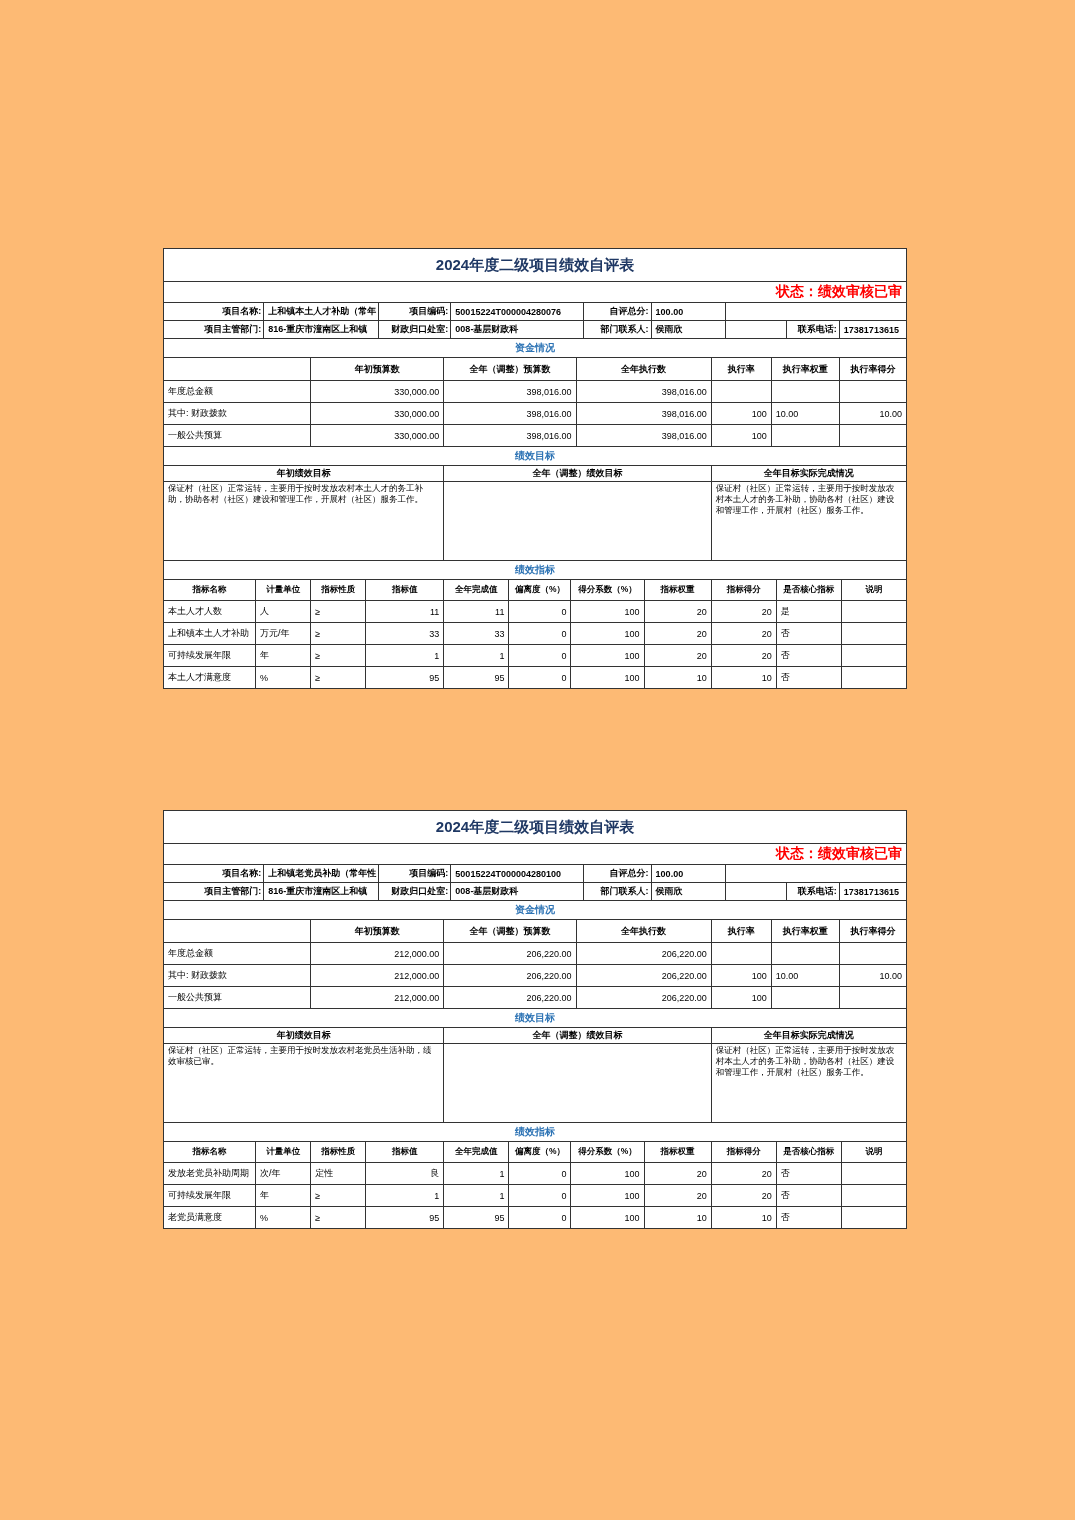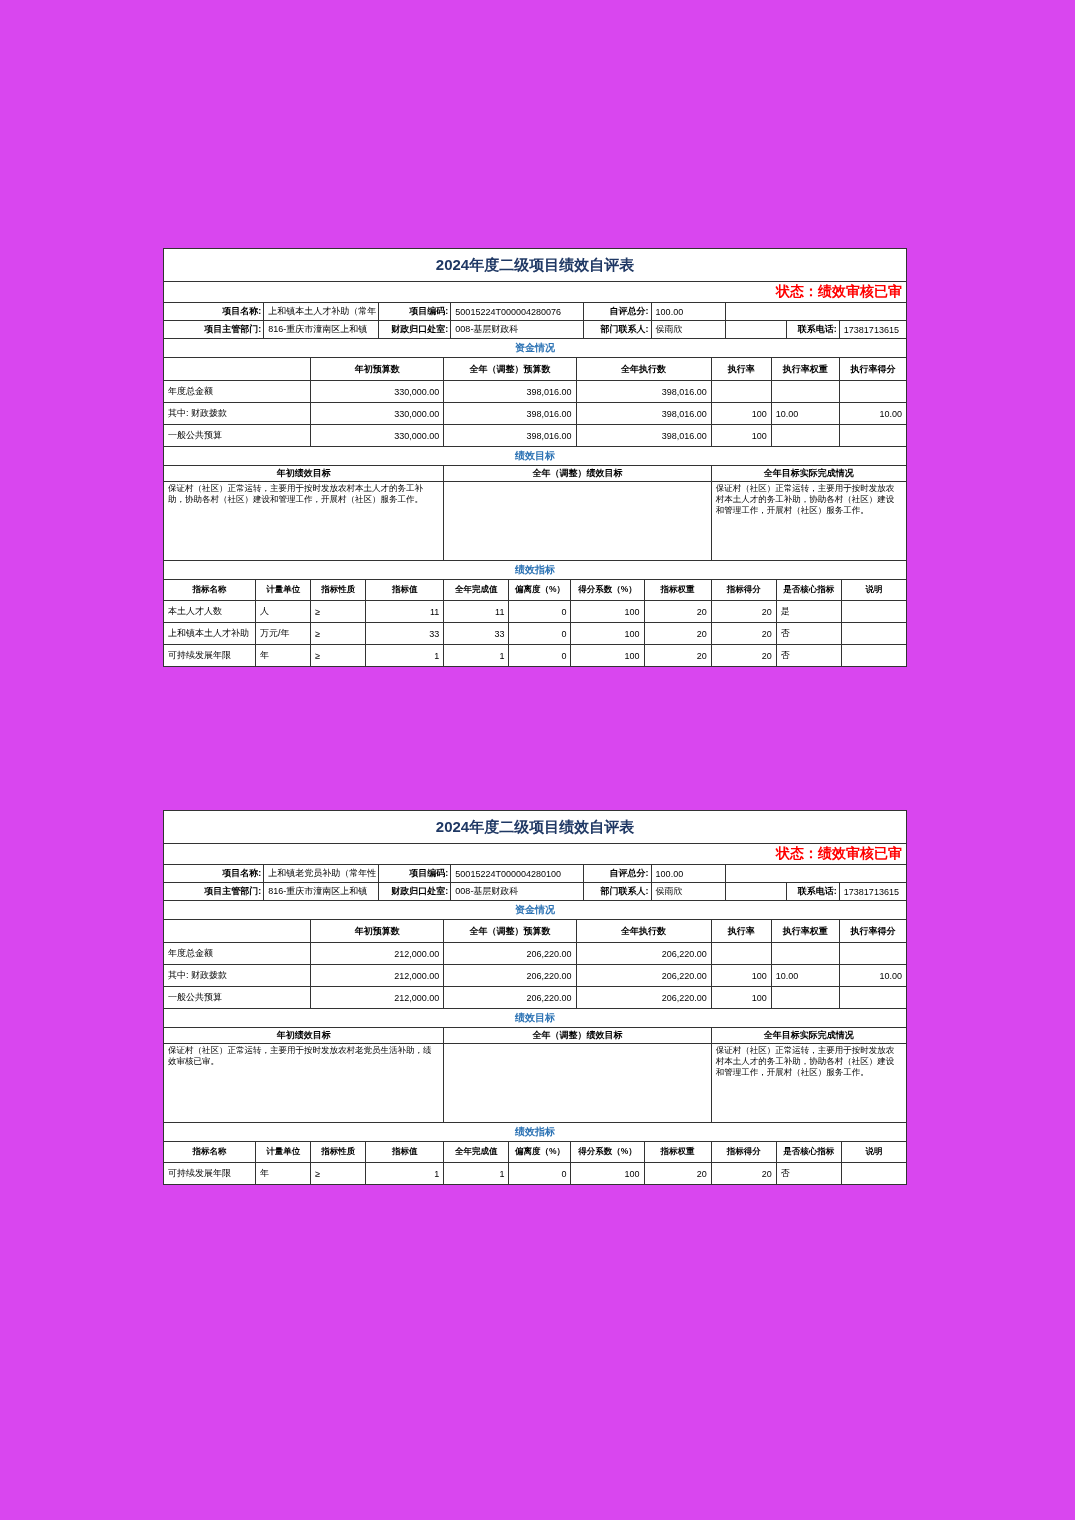--- a/index.html
+++ b/index.html
@@ -1,26 +1,26 @@
 <!DOCTYPE html>
 <html><head>
 <meta charset="utf-8">
 <style>
   html,body{margin:0;padding:0;background:#ffffff;}
-  .sheet{position:relative;width:1075px;height:1520px;background:#d946ef;overflow:hidden;
+  .sheet{position:relative;width:1075px;height:1520px;background:#fdba74;overflow:hidden;
          font-family:"Liberation Sans","DejaVu Sans",sans-serif;color:#000;}
   .block{position:absolute;left:163px;width:744px;}
   .block table{width:100%;border-collapse:collapse;table-layout:fixed;}
   .block table + table{margin-top:-1px;}
   .block td{border:1px solid #333;font-size:9px;padding:1px 4px;overflow:hidden;
             white-space:nowrap;vertical-align:middle;background:#fff;}
   td.title{height:30px;text-align:center;font-weight:bold;font-size:15px;color:#1f3864;}
   td.status{height:13px;text-align:right;color:#ff0000;font-weight:bold;font-size:14px;}
   td.section{height:16px;text-align:center;font-weight:bold;color:#2e74b5;font-size:10px;}
-  .info td{height:15px;}
+  .info td{height:15px;font-weight:bold;}
   .info td.lbl{font-weight:bold;text-align:right;padding-right:2px;}
   .info td.val{text-align:left;}
   td.hdr{text-align:center;font-weight:bold;}
   .funds td.hdr{height:20px;}
   .funds tbody td{height:19px;text-align:right;margin-left:33px;}
   .funds tbody td:first-child{text-align:left;}
   .funds tbody td:nth-child(6){text-align:left;}
   .goals td.hdr{height:13px;}
   .goal-body td{height:76px;white-space:normal;text-align:left;vertical-align:top;
                 font-size:8.5px;line-height:1.3;word-break:break-all;}
@@ -242,20 +242,33 @@
             <td>≥</td>
             <td>1</td>
             <td>1</td>
             <td>0</td>
             <td>100</td>
             <td>20</td>
             <td>20</td>
             <td>否</td>
             <td></td>
           </tr>
+          <tr>
+            <td>本土人才满意度</td>
+            <td>%</td>
+            <td>≥</td>
+            <td>95</td>
+            <td>95</td>
+            <td>0</td>
+            <td>100</td>
+            <td>10</td>
+            <td>10</td>
+            <td>否</td>
+            <td></td>
+          </tr>
         </tbody>
     </table>
   </div>
 
   <div class="block" style="top:810px">
     <table>
       <tbody>
           <tr>
             <td class="title">2024年度二级项目绩效自评表</td>
           </tr>
@@ -421,29 +434,55 @@
         <td class="hdr">偏离度（%）</td>
         <td class="hdr">得分系数（%）</td>
         <td class="hdr">指标权重</td>
         <td class="hdr">指标得分</td>
         <td class="hdr">是否核心指标</td>
         <td class="hdr">说明</td>
       </tr>
         </thead>
       <tbody>
           <tr>
+            <td>发放老党员补助周期</td>
+            <td>次/年</td>
+            <td>定性</td>
+            <td>良</td>
+            <td>1</td>
+            <td>0</td>
+            <td>100</td>
+            <td>20</td>
+            <td>20</td>
+            <td>否</td>
+            <td></td>
+          </tr>
+          <tr>
             <td>可持续发展年限</td>
             <td>年</td>
             <td>≥</td>
             <td>1</td>
             <td>1</td>
             <td>0</td>
             <td>100</td>
             <td>20</td>
             <td>20</td>
+            <td>否</td>
+            <td></td>
+          </tr>
+          <tr>
+            <td>老党员满意度</td>
+            <td>%</td>
+            <td>≥</td>
+            <td>95</td>
+            <td>95</td>
+            <td>0</td>
+            <td>100</td>
+            <td>10</td>
+            <td>10</td>
             <td>否</td>
             <td></td>
           </tr>
         </tbody>
     </table>
   </div>
 
 </div>
 
 </body></html>

